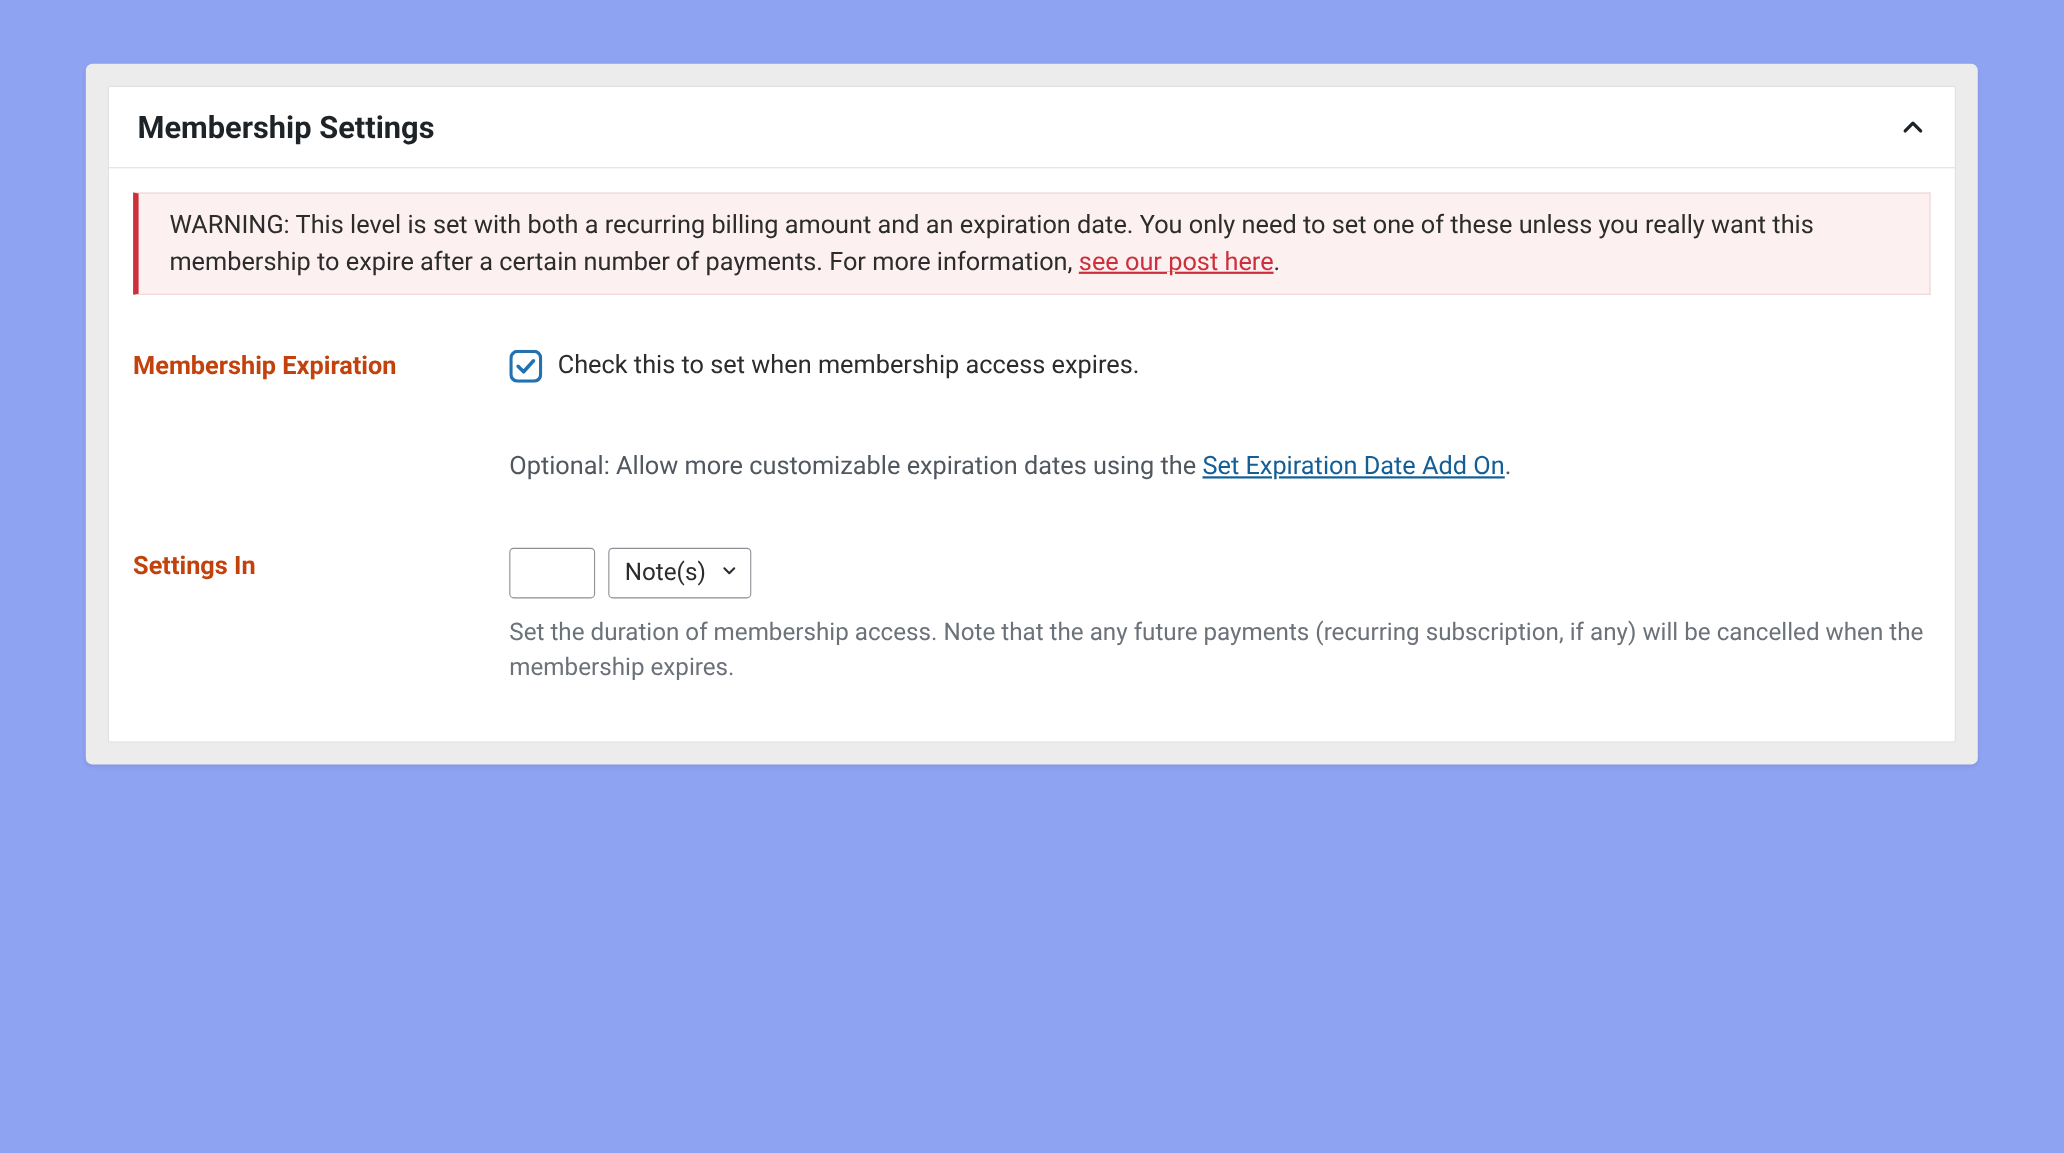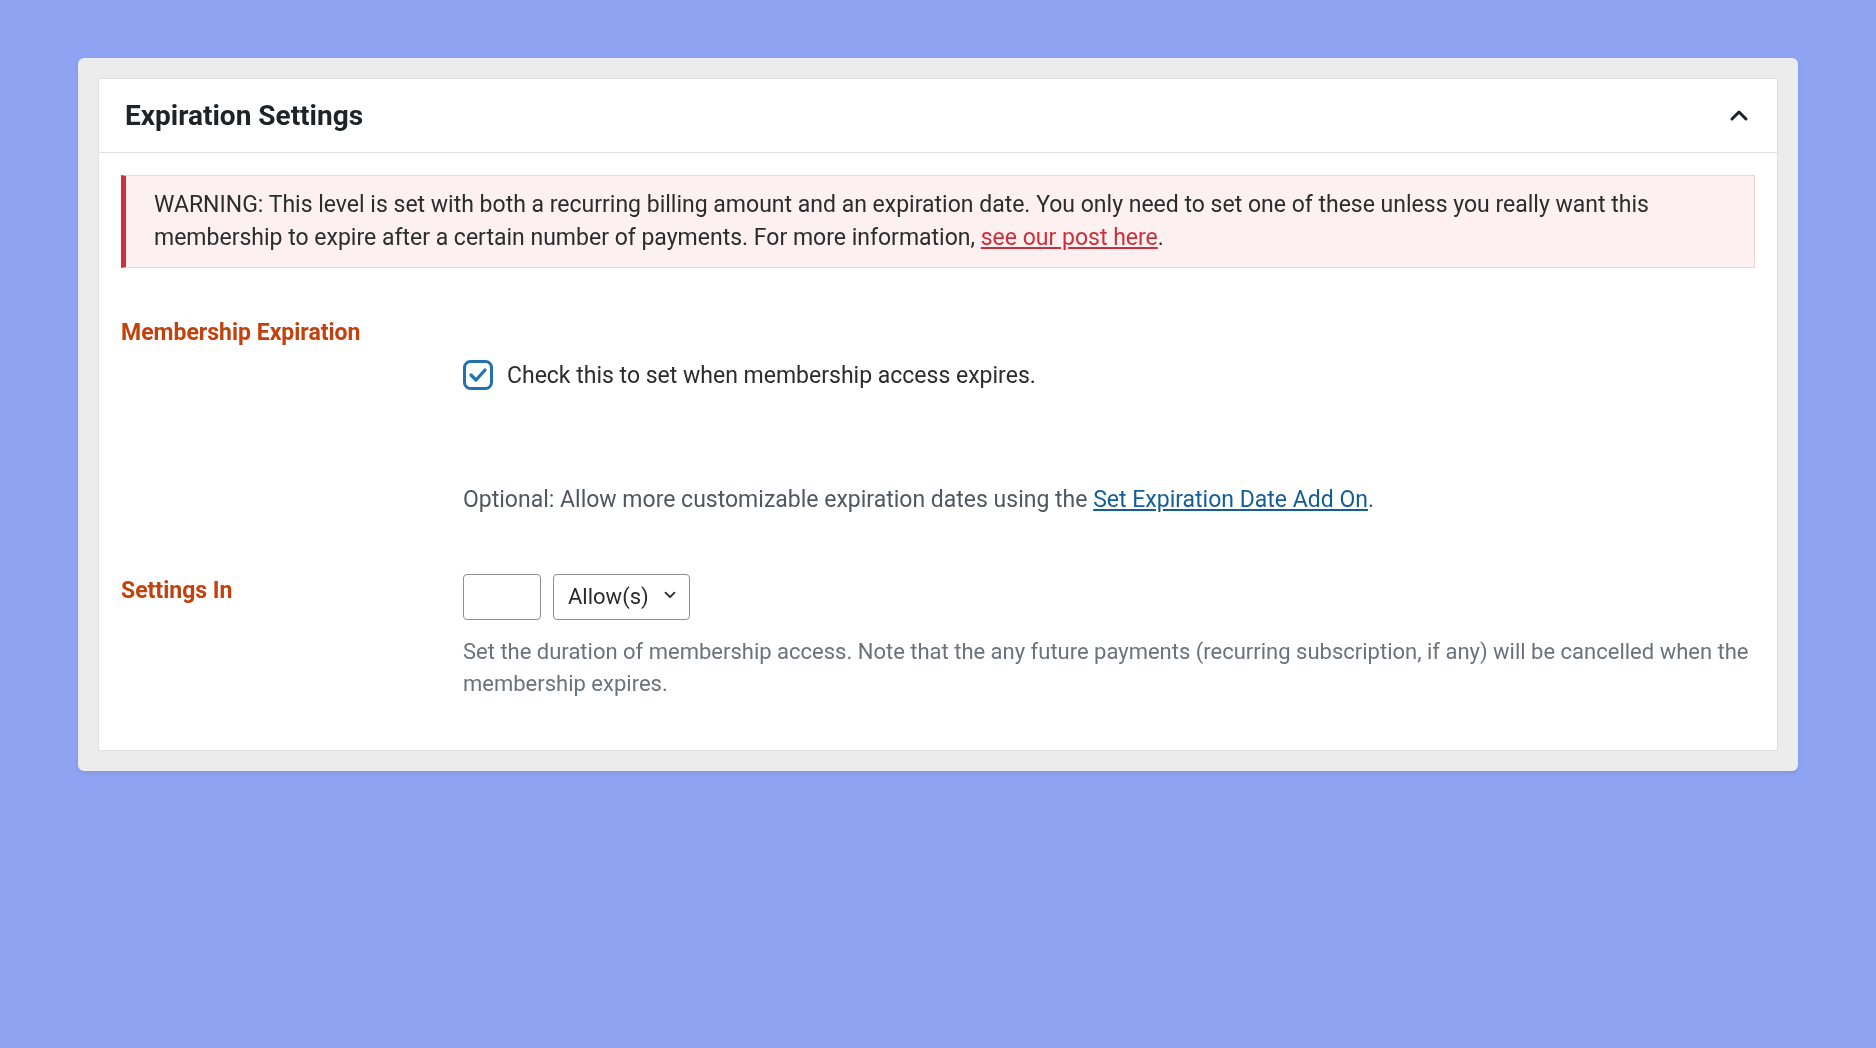--- a/index.html
+++ b/index.html
@@ -75,36 +75,35 @@
       padding-top: 3px;
     }
     .field-content {
       flex: 1;
       font-size: 23px;
       color: #2c2c2c;
       line-height: 1.4;
     }
     .checkbox-row {
       display: flex;
-      align-items: flex-start;
+      align-items: flex-end;
       gap: 14px;
-      margin-top: 44px;
     }
     .checkbox-svg {
       width: 30px;
       height: 30px;
       flex-shrink: 0;
       cursor: pointer;
     }
     .checkbox-label {
       font-size: 23px;
       color: #2c2c2c;
     }
     .optional-text {
-      margin-top: 92px;
+      margin-top: 60px;
       font-size: 23px;
       color: #50575e;
       line-height: 1.4;
     }
     .link-blue {
       color: #135e96;
       text-decoration: underline;
     }
     .expires-row {
       margin-top: 58px;
@@ -151,21 +150,21 @@
       line-height: 1.45;
     }
   </style>
 </head>
 <body>
 
 <div class="panel-outer">
   <div class="panel-inner">
 
     <div class="panel-header">
-      <h2 class="panel-title">Expiration Settings</h2>
+      <h2 class="panel-title">Membership Settings</h2>
       <span class="chevron-icon">
         <svg width="24" height="24" viewBox="0 0 24 24" fill="none" stroke="#1d2327" stroke-width="3" stroke-linecap="round" stroke-linejoin="round">
           <polyline points="5 15 12 8 19 15"></polyline>
         </svg>
       </span>
     </div>
 
     <div class="panel-body">
 
       <div class="warning-box">
@@ -189,21 +188,21 @@
           </div>
         </div>
       </div>
 
       <div class="field-row expires-row">
         <div class="field-label">Settings In</div>
         <div class="field-content">
           <div class="expires-controls">
             <input type="text" class="number-input" value="" style="">
             <div class="select-wrap">
-              <span class="select-text">Allow(s)</span>
+              <span class="select-text">Note(s)</span>
               <span class="select-chevron">
                 <svg width="18" height="18" viewBox="0 0 24 24" fill="none" stroke="#2c2c2c" stroke-width="2.5" stroke-linecap="round" stroke-linejoin="round">
                   <polyline points="6 9 12 15 18 9"></polyline>
                 </svg>
               </span>
             </div>
           </div>
           <div class="help-text">Set the duration of membership access. Note that the any future payments (recurring subscription, if any) will be cancelled when the membership expires.</div>
         </div>
       </div>

